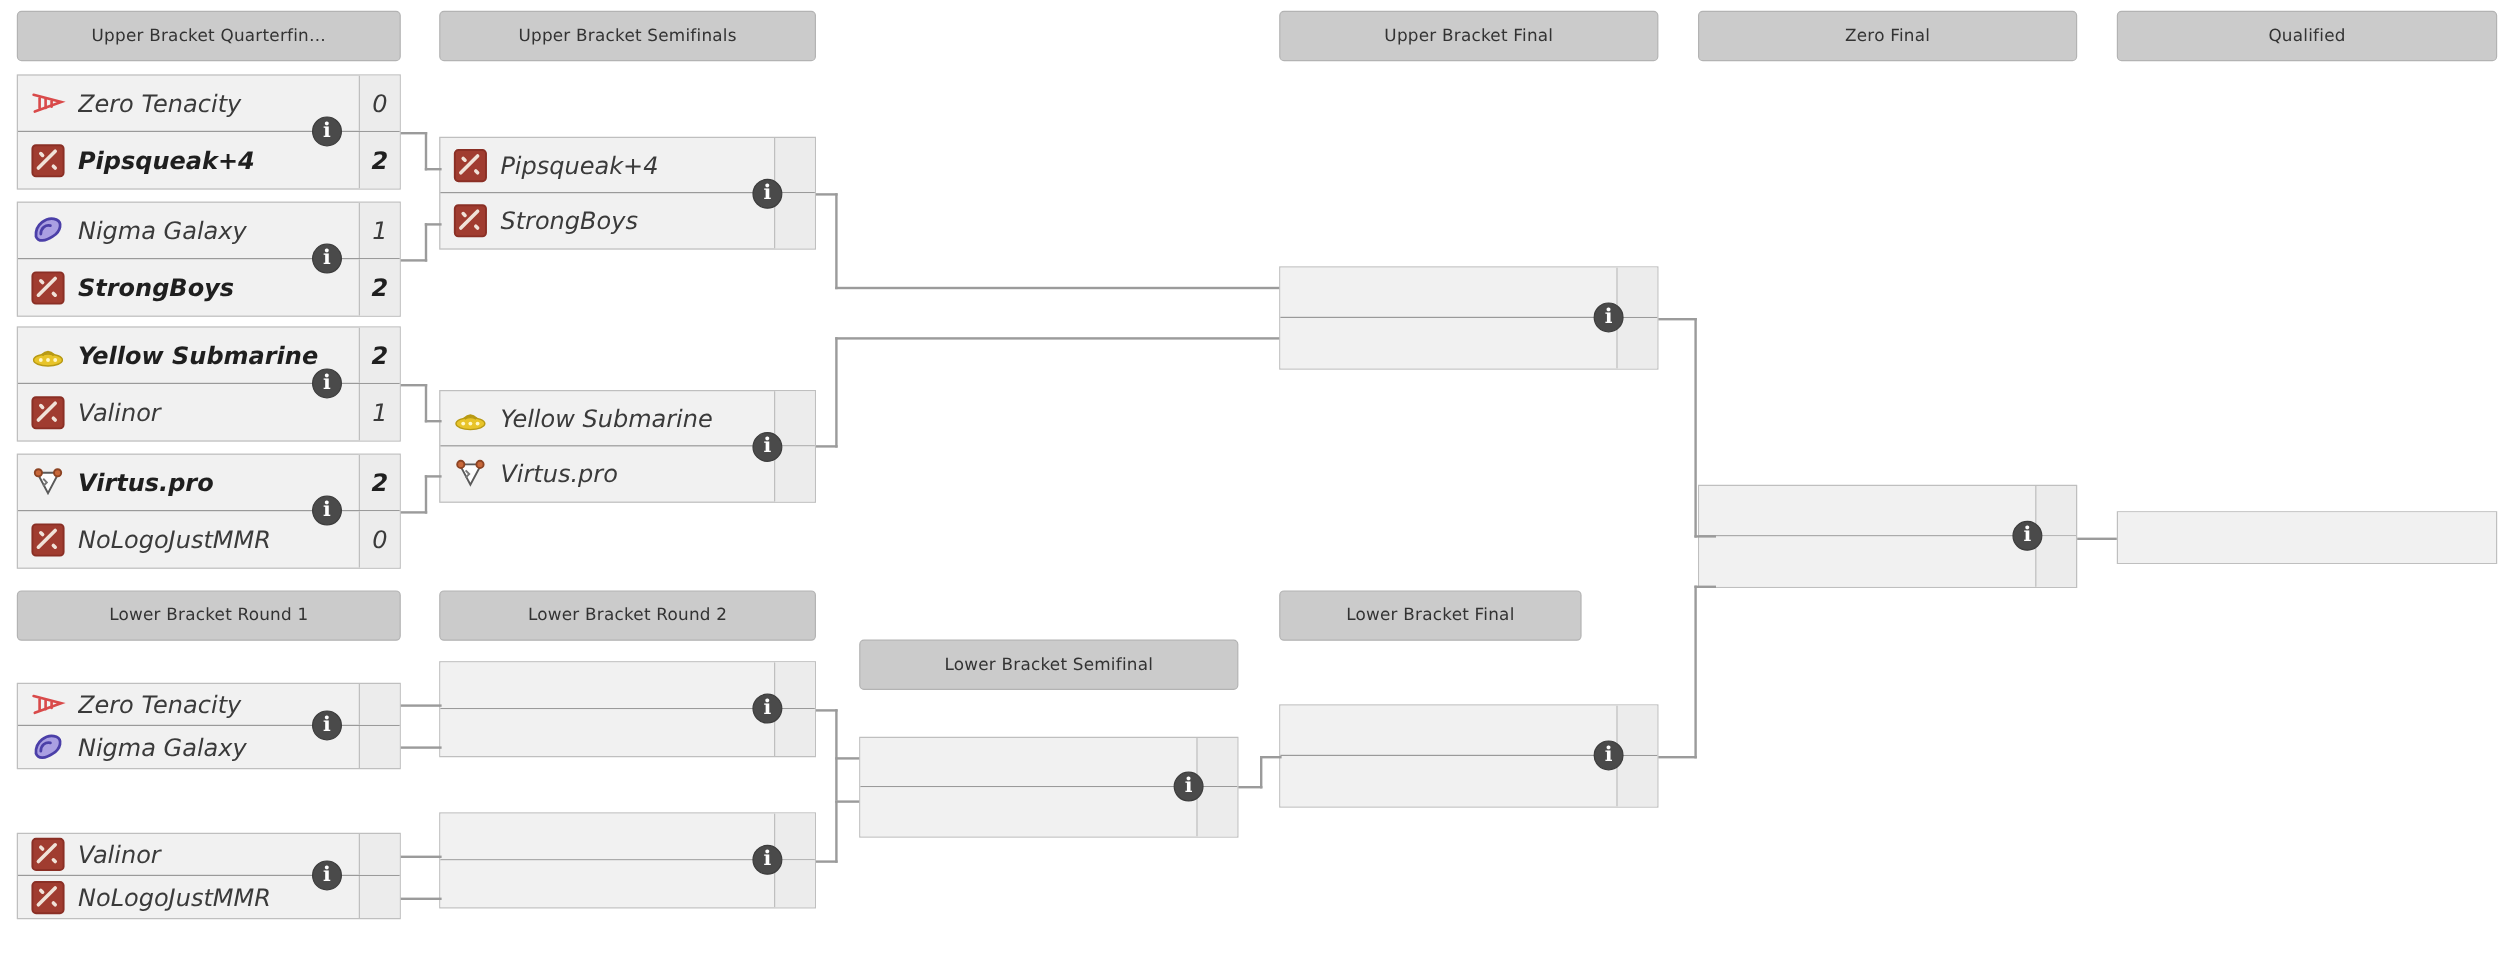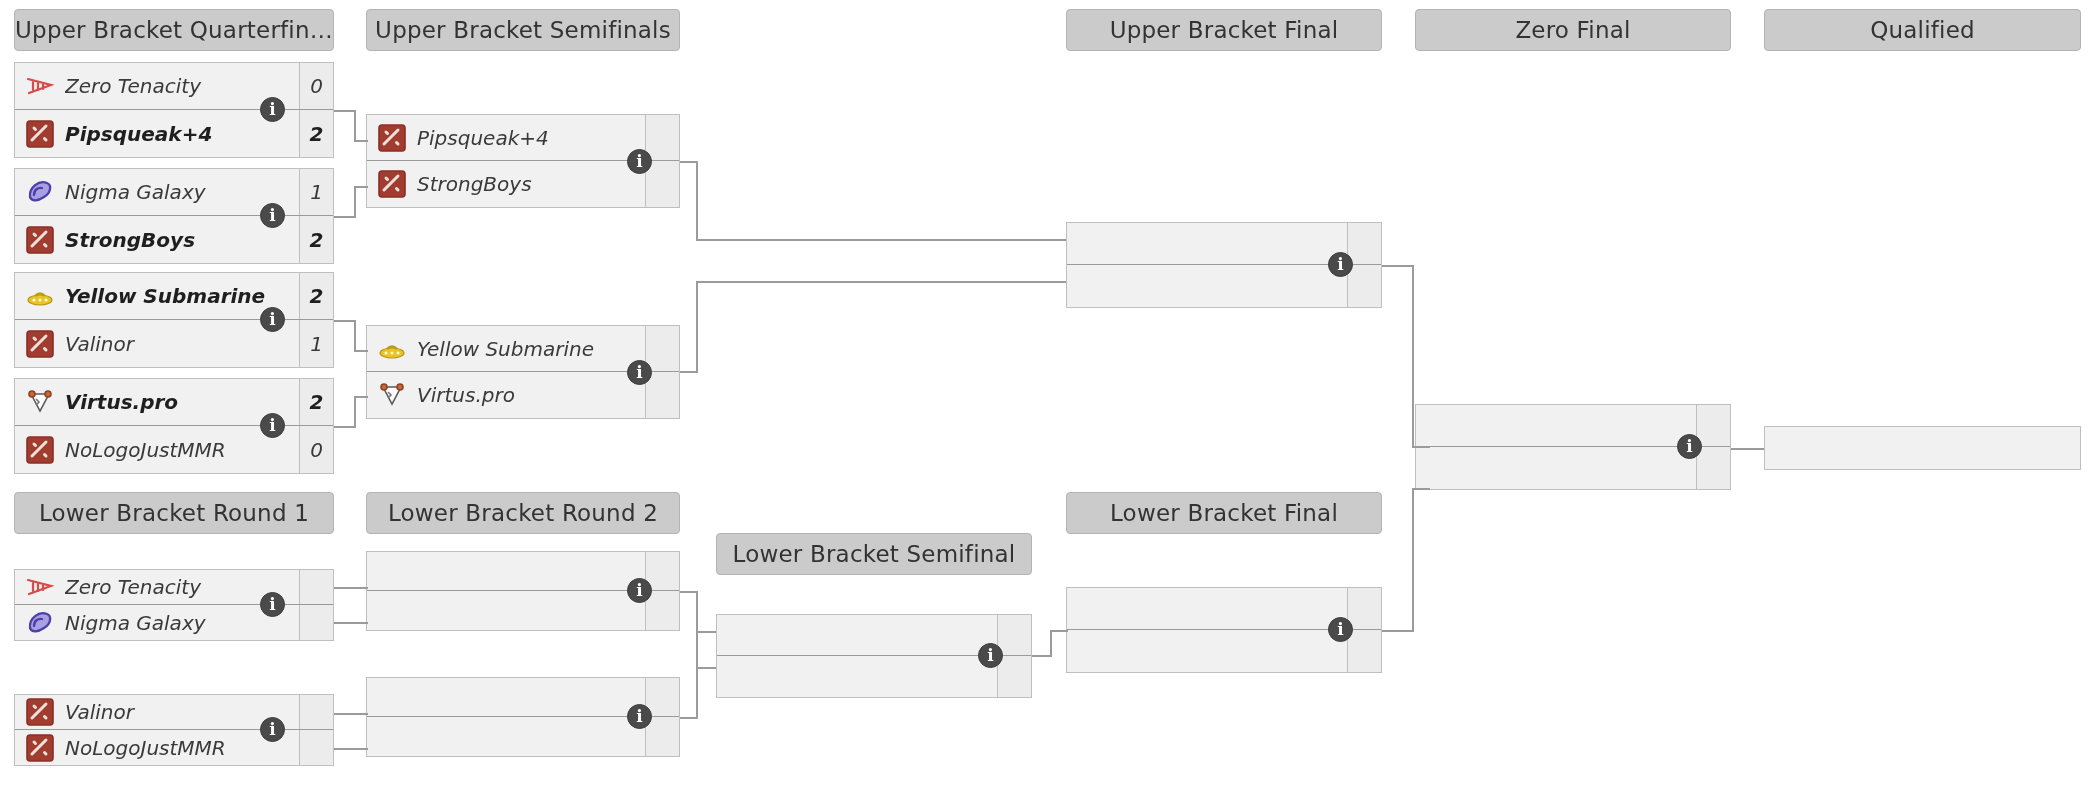--- a/index.html
+++ b/index.html
@@ -14,21 +14,21 @@
   
   .round-header{
     position:absolute;
     height:42px;
     background:#cbcbcb;
     border:1px solid #b3b3b3;
     border-radius:4px;
     box-sizing:border-box;
     display:flex;align-items:center;justify-content:center;
     color:#333;
-    font-size:23px;
+    font-size:14px;
     letter-spacing:.2px;
     white-space:nowrap;
     overflow:hidden;
   }
 
   
   .match{
     position:absolute;
     box-sizing:border-box;
     border:1px solid #bfbfbf;
@@ -123,21 +123,21 @@
 
   <div class="round-header" style="left:14px;top:492px;width:320px;">
     <span>Lower Bracket Round 1</span>
   </div>
   <div class="round-header" style="left:366px;top:492px;width:314px;">
     <span>Lower Bracket Round 2</span>
   </div>
   <div class="round-header" style="left:716px;top:492px;width:316px;margin-top:41px;">
     <span>Lower Bracket Semifinal</span>
   </div>
-  <div class="round-header" style="left:1066px;top:492px;width:316px;">
+  <div class="round-header" style="left:1066px;top:492px;width:252px;">
     <span>Lower Bracket Final</span>
   </div>
 
   <div class="ln h" style="left:334px;top:110px;width:22px;"></div>
   <div class="ln v" style="left:354px;top:110px;height:32px;"></div>
   <div class="ln h" style="left:354px;top:140px;width:14px;"></div>
 
   <div class="ln h" style="left:334px;top:216px;width:22px;"></div>
   <div class="ln v" style="left:354px;top:186px;height:32px;"></div>
   <div class="ln h" style="left:354px;top:186px;width:14px;"></div>

